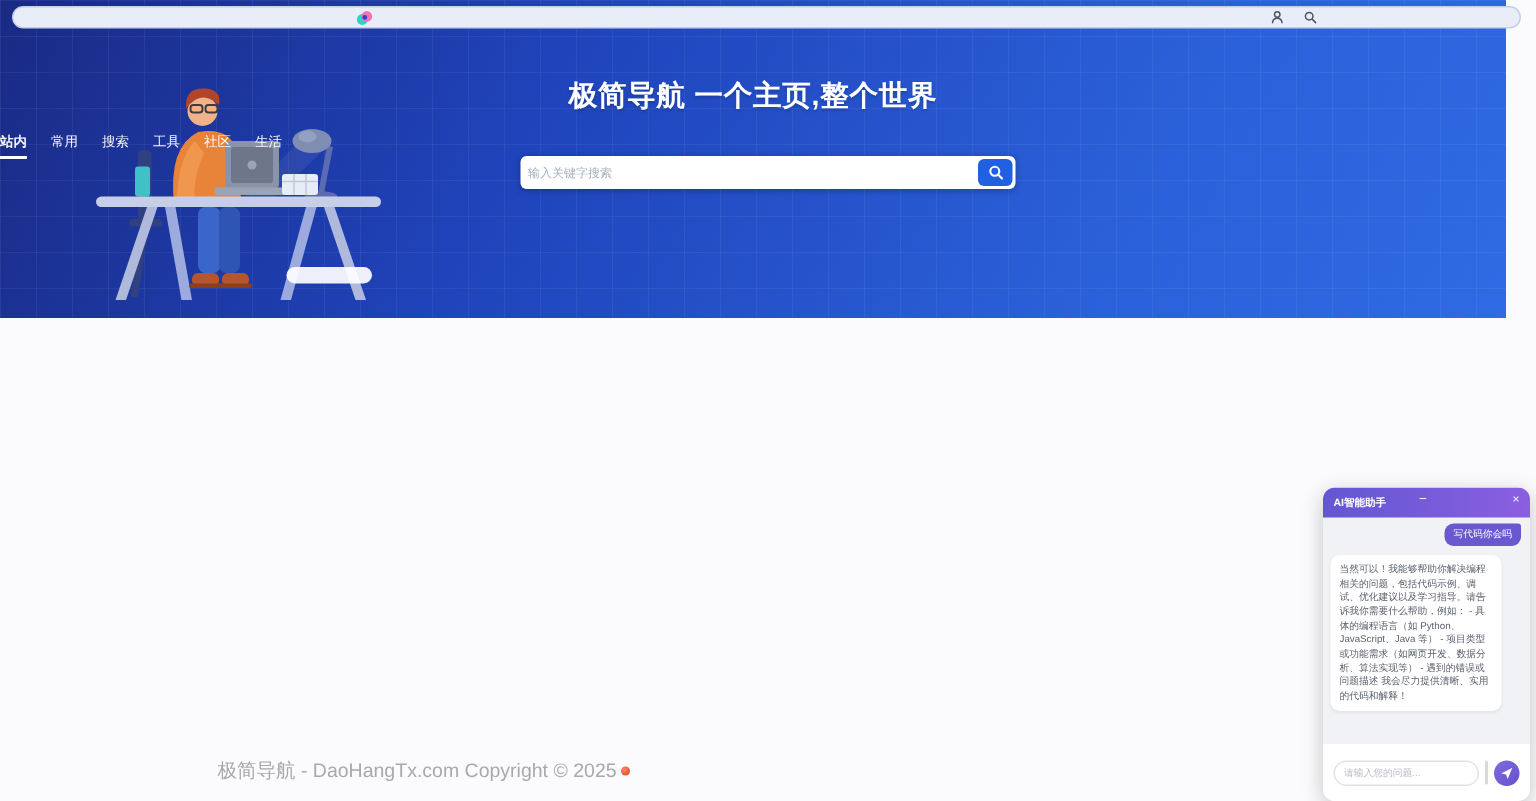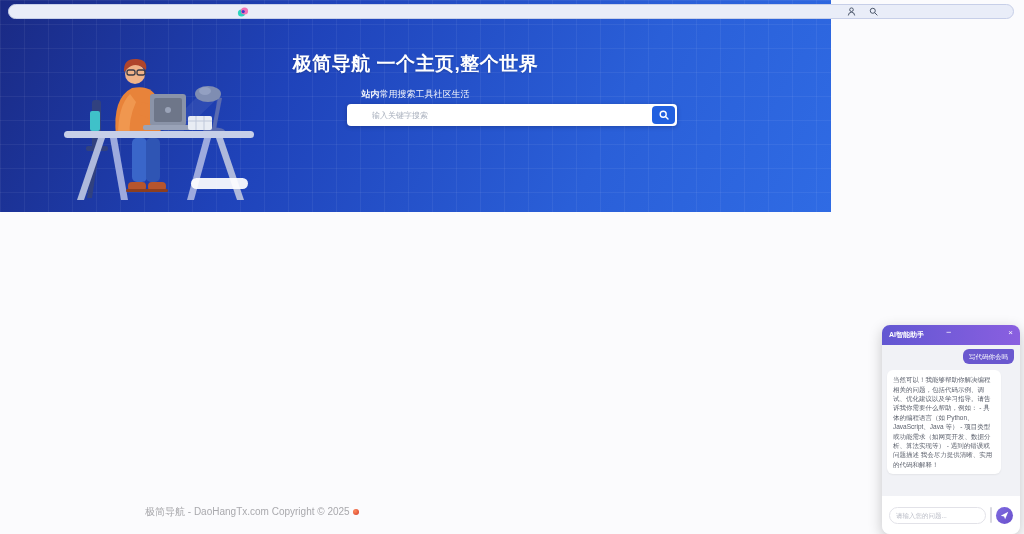--- a/index.html
+++ b/index.html
@@ -3,44 +3,44 @@
 <meta charset="utf-8">
 <style>
   html,body{margin:0;padding:0;}
   body{
     width:1024px;height:534px;position:relative;overflow:hidden;
     background:#fbfbfd;
     font-family:"Liberation Sans","DejaVu Sans",sans-serif;
   }
   
   .hero{
-    position:absolute;top:0;left:0;width:831px;height:212px;
+    position:absolute;top:0;left:0;width:1004px;height:212px;
     background:
       linear-gradient(rgba(255,255,255,0.055) 1px, transparent 1px),
       linear-gradient(90deg, rgba(255,255,255,0.055) 1px, transparent 1px),
       linear-gradient(118deg,#1a2a84 0%,#1f43ba 35%,#2a5fd8 72%,#2f6be4 100%);
     background-size:24px 24px,24px 24px,100% 100%;
   }
   .hero-title{
     position:absolute;top:51px;left:0;width:100%;text-align:center;
     color:#ffffff;font-size:19px;font-weight:bold;letter-spacing:0.5px;
     text-shadow:0 1px 2px rgba(0,0,0,0.18);
   }
   .hero-tabs{
     position:absolute;top:88px;left:0;width:100%;
-    display:flex;justify-content:center;
+    display:flex;gap:16px;
   }
   .tab{
     color:rgba(255,255,255,0.95);font-size:9px;padding-bottom:3px;cursor:pointer;
   }
   .tab.active{border-bottom:2px solid #ffffff;font-weight:bold;}
   .search-wrap{
     position:absolute;top:104px;left:347px;width:330px;height:22px;
     background:#ffffff;border-radius:4px;display:flex;align-items:center;
-    box-sizing:border-box;padding-left:23px;box-shadow:0 1px 4px rgba(0,0,30,0.25);
+    box-sizing:border-box;padding-left:3px;box-shadow:0 1px 4px rgba(0,0,30,0.25);
   }
   .search-input{
     flex:1;border:none;outline:none;background:transparent;
     font-size:8px;color:#333;font-family:inherit;min-width:0;
   }
   .search-input::placeholder{color:#a9b0bd;}
   .search-btn{
     width:23px;height:18px;margin-right:2px;background:#2160e0;border:none;
     border-radius:4px;display:flex;align-items:center;justify-content:center;cursor:pointer;
   }
@@ -54,21 +54,21 @@
     position:absolute;top:4px;left:8px;width:1006px;height:15px;
     background:#e9edf8;border:1px solid #c7cfe8;border-radius:9px;
     box-sizing:border-box;z-index:5;
   }
   .topbar-logo{position:absolute;left:228px;top:1px;width:12px;height:12px;cursor:pointer;}
   .topbar-icons{position:absolute;left:838px;top:2px;display:flex;gap:13px;align-items:center;}
   .tb-icon{width:9px;height:9px;cursor:pointer;display:block;}
   
   .footer{
     position:absolute;top:505px;left:145px;display:flex;align-items:center;gap:3px;
-    font-size:10px;color:#a9a9ad;white-space:nowrap;
+    font-size:13px;color:#a9a9ad;white-space:nowrap;
   }
   .beian-icon{
     width:6px;height:6px;border-radius:50%;
     background:radial-gradient(circle at 35% 35%,#ff8a5c,#d23c2a);
     flex:0 0 auto;
   }
   
   .chat{
     position:absolute;left:882px;top:325px;width:138px;height:209px;
     background:#f1f2f6;border-radius:8px;overflow:hidden;z-index:6;

